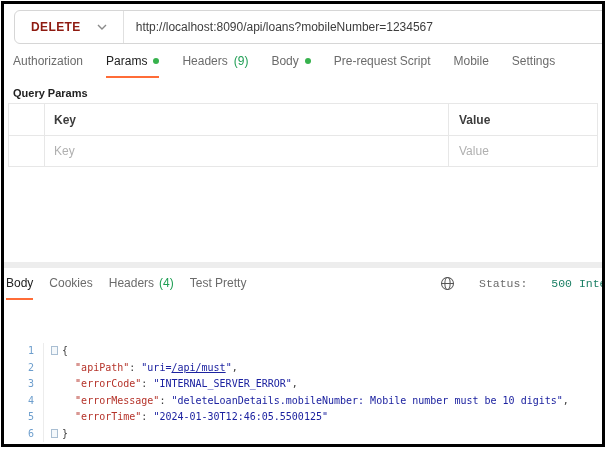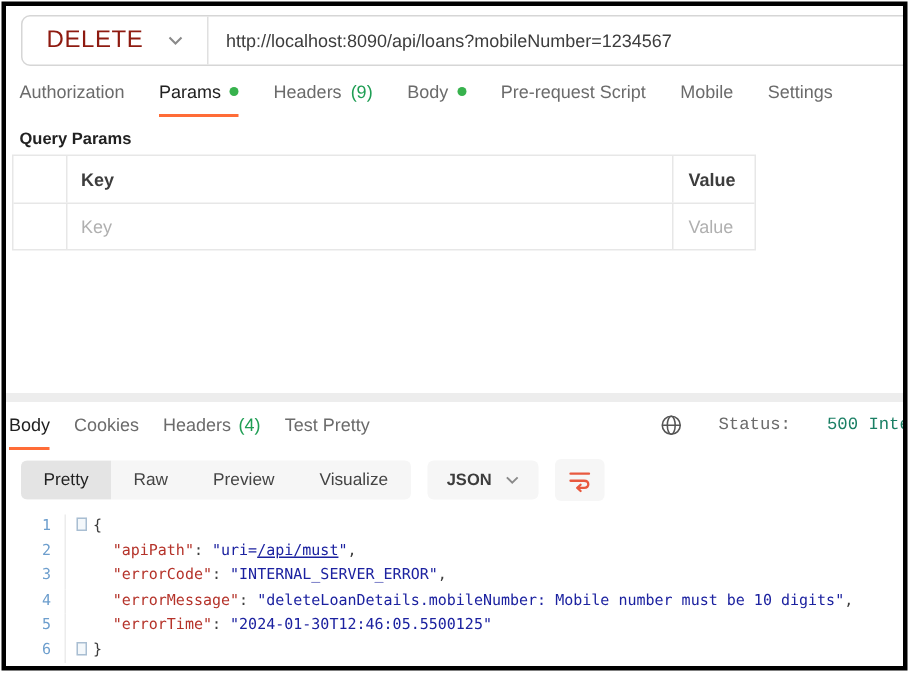--- a/index.html
+++ b/index.html
@@ -11,41 +11,41 @@
     border: 3px solid #000; background: #fff; overflow: hidden;
   }
 
   
   .url-row {
     position: absolute; top: 6px; left: 10px; width: 645px; height: 34px;
     border: 1px solid #d6d6d6; border-radius: 6px;
     display: flex; align-items: center; background: #fff;
   }
   .method-select { display: flex; align-items: center; gap: 16px; padding: 0 16px; height: 100%; cursor: pointer; }
-  .method-label { color: #8e1a10; font-weight: 400; font-size: 16px; letter-spacing: .4px; }
+  .method-label { color: #8e1a10; font-weight: 700; font-size: 12px; letter-spacing: .4px; }
   .url-sep { width: 1px; align-self: stretch; background: #e0e0e0; }
   .url-input {
     border: none; outline: none; font-size: 12px; color: #3d3d3d;
     padding-left: 12px; flex: 1; background: transparent; font-family: inherit;
   }
 
   
   .req-tabs {
     position: absolute; top: 50px; left: 9px;
     display: flex; gap: 23px; font-size: 12px; color: #6b6b6b; align-items: flex-start;
   }
   .rtab { display: flex; align-items: center; gap: 6px; padding-bottom: 8px; cursor: pointer; }
   .rtab.active { color: #212121; border-bottom: 2px solid #ff6c37; }
   .dot { width: 6px; height: 6px; border-radius: 50%; background: #37b24d; }
   .cnt { color: #1f9e54; }
 
   .qp-label { position: absolute; top: 83px; left: 9px; font-size: 11px; font-weight: 700; color: #212121; }
 
   
-  .param-table { position: absolute; top: 99px; left: 4px; width: 496px; border: 1px solid #e7e7e7; font-size: 12px; background: #fff; }
+  .param-table { position: absolute; top: 99px; left: 4px; width: 590px; border: 1px solid #e7e7e7; font-size: 12px; background: #fff; }
   .pt-row { display: flex; align-items: stretch; height: 31px; }
   .pt-row + .pt-row { border-top: 1px solid #e7e7e7; }
   .pt-c1 { flex: 0 0 36px; display: flex; justify-content: center; align-items: center; border-right: 1px solid #e7e7e7; }
   .pt-c2 { flex: 0 0 404px; padding-left: 9px; display: flex; align-items: center; border-right: 1px solid #e7e7e7; }
   .pt-c3 { flex: 1; padding-left: 10px; display: flex; align-items: center; }
   .pt-head { font-weight: 700; color: #3d3d3d; }
   .cell-text { color: #212121; }
   .ph { color: #b0b0b0; }
   .checkbox {
     width: 15px; height: 15px; background: #2d2d2d; border-radius: 3px;
@@ -178,41 +178,20 @@
   <div class="status">
     <svg width="15" height="15" viewBox="0 0 16 16" fill="none" stroke="#555" stroke-width="1.1">
         <circle cx="8" cy="8" r="6.4"></circle>
         <ellipse cx="8" cy="8" rx="2.8" ry="6.4"></ellipse>
         <path d="M1.6 8h12.8"></path>
       </svg>
     <span>Status:</span>
     <span class="status-value">500 Internal Server</span>
   </div>
 
-  <div class="view-row">
-    <div class="seg">
-      <div class="seg-item active">Pretty</div>
-      <div class="seg-item">Raw</div>
-      <div class="seg-item">Preview</div>
-      <div class="seg-item">Visualize</div>
-    </div>
-    <div class="json-dd">
-      <span>JSON</span>
-      <svg width="9" height="6" viewBox="0 0 10 6" fill="none" stroke="#8a8a8a" stroke-width="1.4">
-          <path d="M1 1l4 4 4-4"></path>
-        </svg>
-    </div>
-    <div class="wrap-btn">
-      <svg width="19" height="19" viewBox="0 0 20 20" fill="none" stroke="#e8593f" stroke-width="1.6" stroke-linecap="round" stroke-linejoin="round">
-        <path d="M3.5 5h13"></path>
-        <path d="M3.5 10h9.5c2 0 3 .9 3 2.5s-1 2.5-3 2.5H8.5"></path>
-        <path d="M10.6 12.8L8.3 15l2.3 2.2"></path>
-      </svg>
-    </div>
-  </div>
 
   <div class="code-area">
     <div>
         <div class="code-line">
           <span class="ln">1</span>
           <span class="code-text"><span class="fold"></span><span class="p">{</span></span>
         </div>
         <div class="code-line">
           <span class="ln">2</span>
           <span class="code-text"><span class="p">    </span><span class="k">"apiPath"</span><span class="p">: </span><span class="v">"uri=</span><span class="vl">/api/must</span><span class="v">"</span><span class="p">,</span></span>

